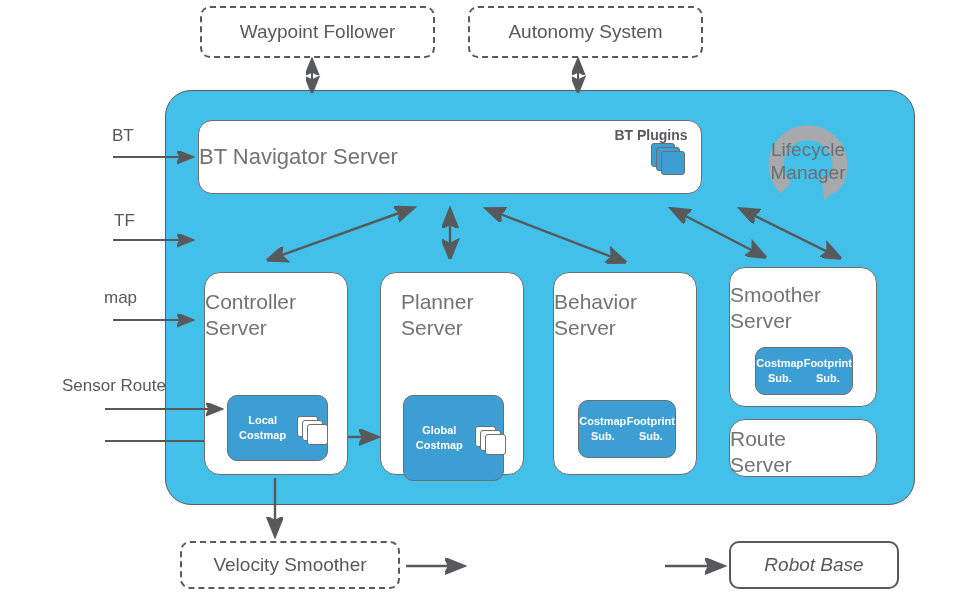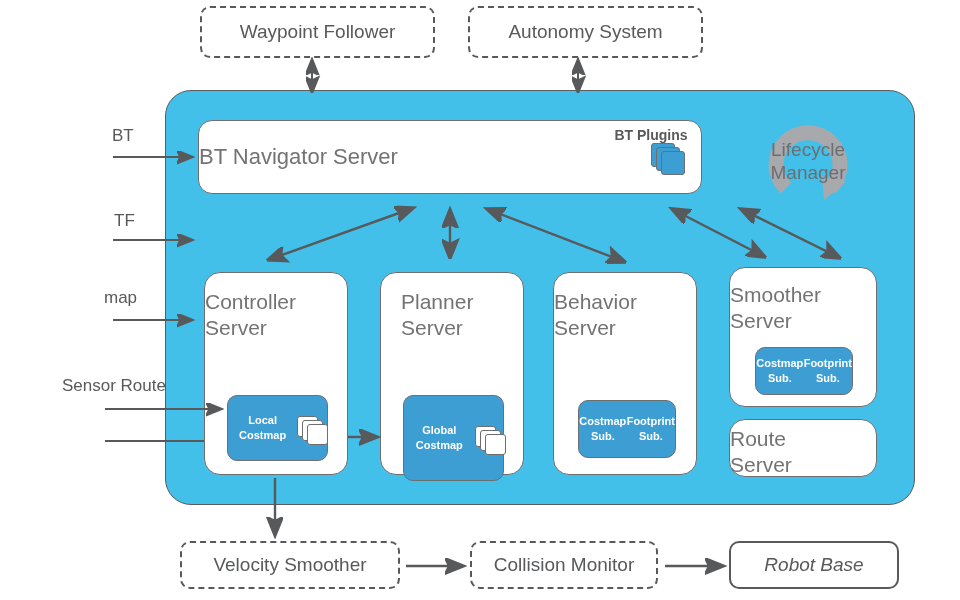--- a/index.html
+++ b/index.html
@@ -290,23 +290,20 @@
     <div class="server-title" style="top:6px;">
       <span>Route</span><br>
       <span>Server</span>
     </div>
   </div>
 
   <div class="node ext-dashed" style="left:180px; top:541px; width:220px; height:48px;">
     <span>Velocity Smoother</span>
   </div>
 
-  <div class="node ext-dashed" style="left:470px; top:541px; width:188px; height:48px;">
-    <span>Collision Monitor</span>
-  </div>
 
   <div class="node ext-solid" style="left:729px; top:541px; width:170px; height:48px;">
     <span>Robot Base</span>
   </div>
 
   <div class="side-label" style="left:112px; top:126px;">BT</div>
   <div class="side-label" style="left:114px; top:211px;">TF</div>
   <div class="side-label" style="left:104px; top:288px;">map</div>
   <div class="side-label" style="left:62px; top:376px;">Sensor Route</div>
 

